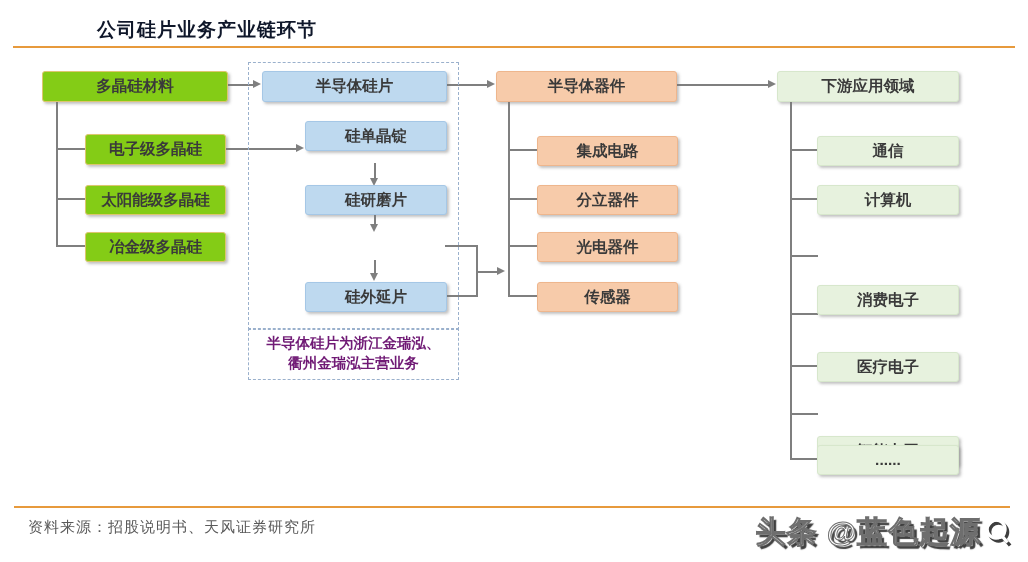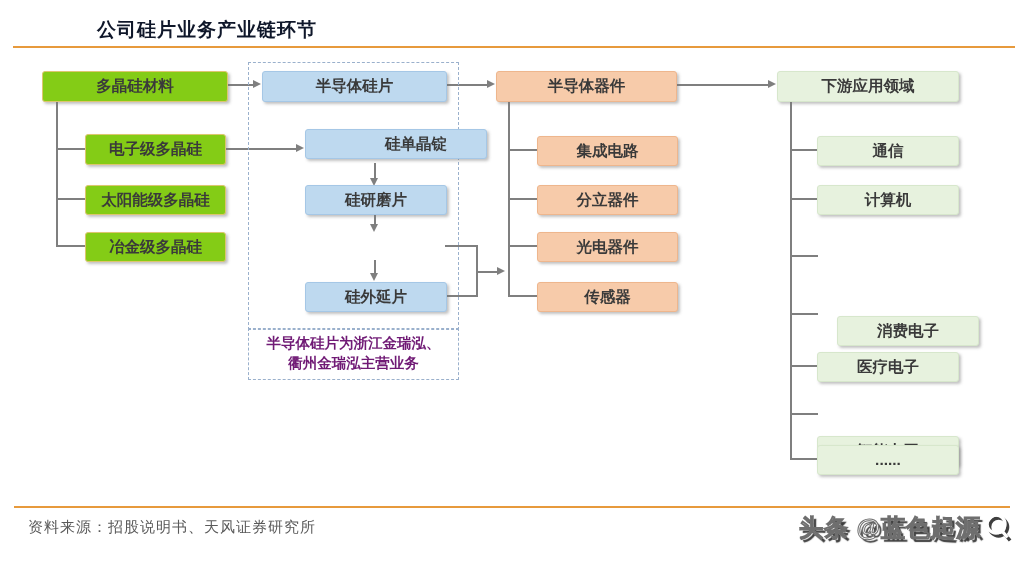--- a/index.html
+++ b/index.html
@@ -24,21 +24,21 @@
 
   .hline,.vline{position:absolute;background:#7f7f7f;}
   .hline{height:1.6px;}
   .vline{width:1.6px;}
   .arrow-r{position:absolute;width:0;height:0;border-top:4.5px solid transparent;
            border-bottom:4.5px solid transparent;border-left:8px solid #7f7f7f;}
   .arrow-d{position:absolute;width:0;height:0;border-left:4.5px solid transparent;
            border-right:4.5px solid transparent;border-top:8px solid #7f7f7f;}
 
   .watermark{position:absolute;right:14px;top:512px;display:flex;align-items:center;gap:3px;
-             font-size:24px;font-weight:bold;color:#ffffff;letter-spacing:1px;
+             font-size:30px;font-weight:bold;color:#ffffff;letter-spacing:1px;
              -webkit-text-stroke:1px #6e6e6e;
              text-shadow:3px 3px 1px #3f3f3f;}
   .wm-icon{display:inline-block;width:30px;height:32px;}
 </style>
 </head>
 <body>
 
 <div id="canvas">
 
   <div class="title">公司硅片业务产业链环节</div>
@@ -91,34 +91,34 @@
     <span>半导体硅片为浙江金瑞泓、</span>
     <span>衢州金瑞泓主营业务</span>
   </div>
 
   <div class="box yellow" style="left:42px;top:71px;width:184px;height:29px;">多晶硅材料</div>
   <div class="box yellow" style="left:85px;top:134px;width:139px;height:29px;">电子级多晶硅</div>
   <div class="box yellow" style="left:85px;top:185px;width:139px;height:28px;">太阳能级多晶硅</div>
   <div class="box yellow" style="left:85px;top:232px;width:139px;height:28px;">冶金级多晶硅</div>
 
   <div class="box blue" style="left:262px;top:71px;width:183px;height:29px;">半导体硅片</div>
-  <div class="box blue" style="left:305px;top:129px;width:140px;height:28px;padding-left:40px;">硅单晶锭</div>
+  <div class="box blue" style="left:305px;top:121px;width:140px;height:28px;">硅单晶锭</div>
   <div class="box blue" style="left:305px;top:185px;width:140px;height:28px;">硅研磨片</div>
   <div class="box blue" style="left:305px;top:282px;width:140px;height:28px;">硅外延片</div>
 
   <div class="box orange" style="left:496px;top:71px;width:179px;height:29px;">半导体器件</div>
   <div class="box orange" style="left:537px;top:136px;width:139px;height:28px;">集成电路</div>
   <div class="box orange" style="left:537px;top:185px;width:139px;height:28px;">分立器件</div>
   <div class="box orange" style="left:537px;top:232px;width:139px;height:28px;">光电器件</div>
   <div class="box orange" style="left:537px;top:282px;width:139px;height:28px;">传感器</div>
 
   <div class="box green" style="left:777px;top:71px;width:180px;height:29px;">下游应用领域</div>
   <div class="box green" style="left:817px;top:136px;width:140px;height:28px;">通信</div>
   <div class="box green" style="left:817px;top:185px;width:140px;height:28px;">计算机</div>
-  <div class="box green" style="left:817px;top:316px;width:140px;height:28px;margin-left:20px;">消费电子</div>
+  <div class="box green" style="left:817px;top:285px;width:140px;height:28px;">消费电子</div>
   <div class="box green" style="left:817px;top:352px;width:140px;height:28px;">医疗电子</div>
   <div class="box green" style="left:817px;top:400px;width:140px;height:28px;margin-top:36px;">智能电网</div>
   <div class="box green" style="left:817px;top:445px;width:140px;height:28px;">......</div>
 
   <div class="rule" style="left:14px;top:506px;width:996px;"></div>
   <div class="source">资料来源：招股说明书、天风证券研究所</div>
 
   <div class="watermark">
     <span>头条 @蓝色起源</span>
       <span class="wm-icon">

